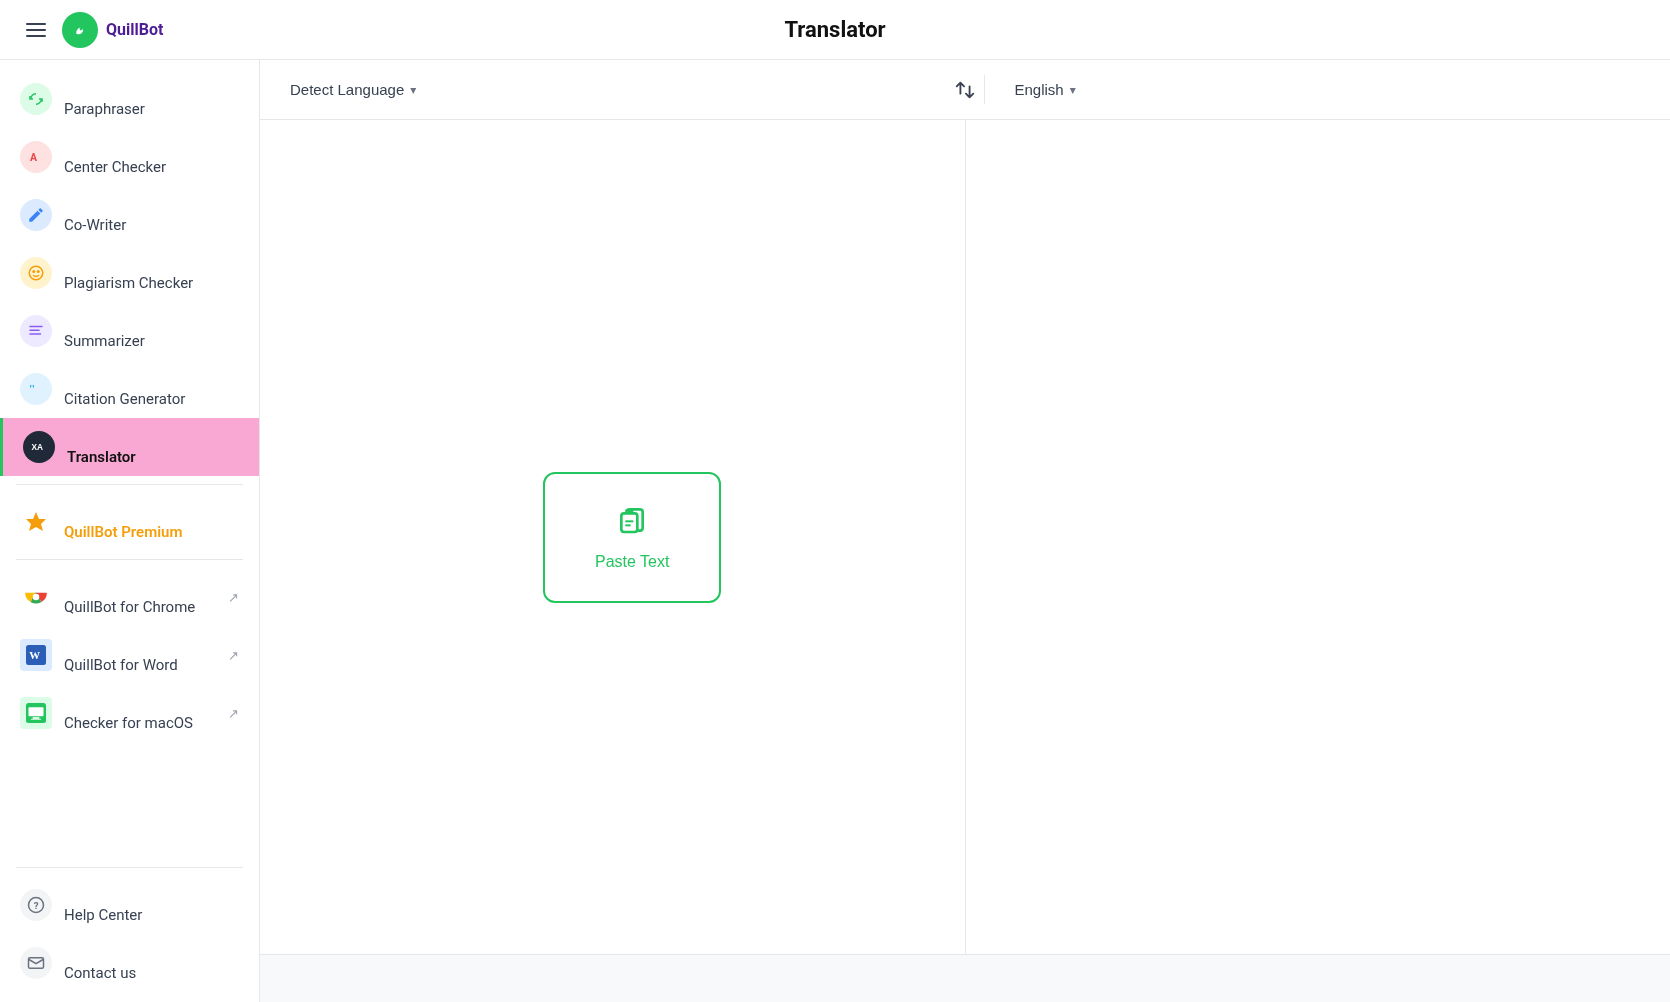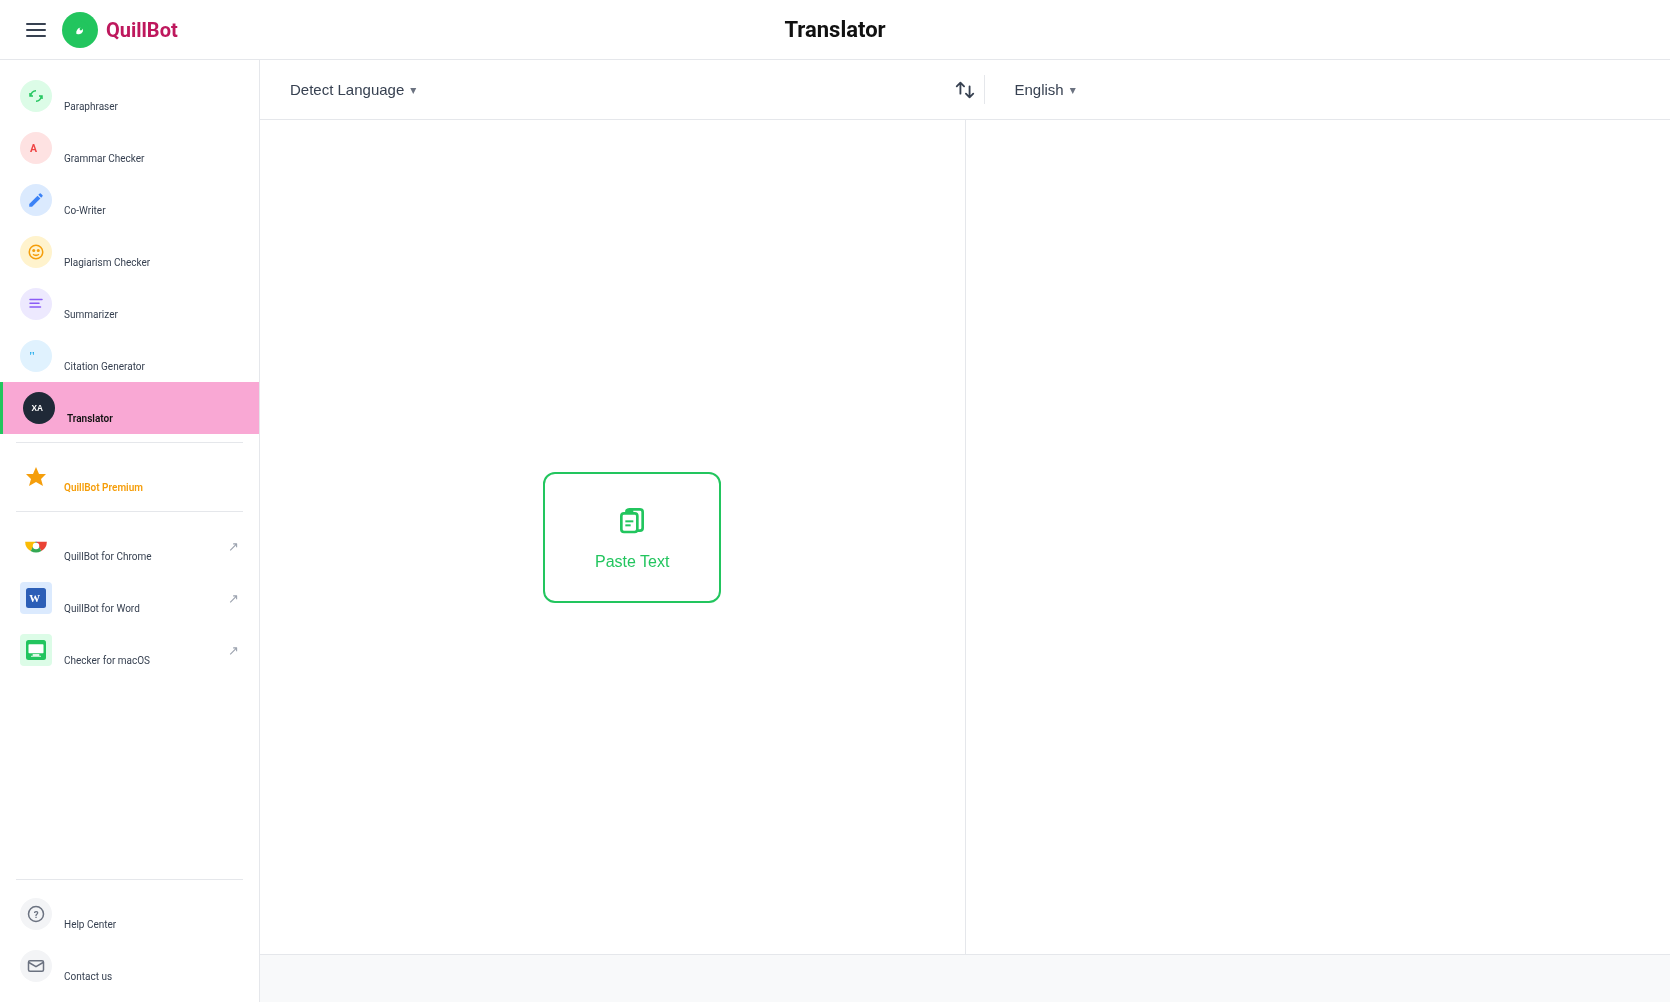--- a/index.html
+++ b/index.html
@@ -16,21 +16,21 @@
     }
     .hamburger-btn span {
       display: block; width: 20px; height: 2px; background: #374151; border-radius: 1px;
     }
     .logo-area { display: flex; align-items: center; gap: 8px; }
     .logo-circle {
       width: 36px; height: 36px; background: #22c55e; border-radius: 50%;
       display: flex; align-items: center; justify-content: center;
     }
     .logo-circle svg { width: 22px; height: 22px; fill: white; }
-    .logo-text { font-size: 20px; font-weight: 700; color: #be185d; }
+    .logo-text { font-size: 16px; font-weight: 700; color: #4c1d95; }
     .page-title {
       position: absolute; left: 50%; transform: translateX(-50%);
       font-size: 22px; font-weight: 700; color: #111;
     }
 
     
     .main-layout { display: flex; flex: 1; overflow: hidden; }
 
     
     .sidebar {
@@ -43,21 +43,21 @@
       display: flex; align-items: center; gap: 12px; padding: 10px 20px;
       cursor: pointer; border-radius: 0; transition: background 0.15s; text-decoration: none;
       color: #374151;
     }
     .sidebar-item.active { background: #f9a8d4; font-weight: 600; border-left: 3px solid #22c55e; }
     .sidebar-item.active .item-label { color: #111; }
     .sidebar-item .item-icon {
       width: 32px; height: 32px; border-radius: 50%; display: flex; align-items: center; justify-content: center;
       font-size: 16px; flex-shrink: 0;
     }
-    .sidebar-item .item-label { font-size: 10px; margin-top: 20px; }
+    .sidebar-item .item-label { font-size: 15px; margin-top: 20px; }
     .sidebar-item .external-icon { margin-left: auto; font-size: 13px; color: #9ca3af; }
 
     
     .sidebar-item.premium .item-label { color: #f59e0b; font-weight: 600; }
     .sidebar-item.premium .item-icon { background: none; }
 
     .sidebar-divider { height: 1px; background: #e5e7eb; margin: 8px 16px; }
 
     
     .icon-paraphraser { background: #dcfce7; }
@@ -160,21 +160,21 @@
         </div>
         <span class="item-label">Paraphraser</span>
       </div>
 
       <div class="sidebar-item">
         <div class="item-icon icon-grammar">
           <svg width="18" height="18" viewBox="0 0 24 24" fill="#ef4444">
             <text x="4" y="17" font-size="14" font-weight="bold" fill="#ef4444">A</text>
           </svg>
         </div>
-        <span class="item-label">Grammar Checker</span>
+        <span class="item-label">Center Checker</span>
       </div>
 
       <div class="sidebar-item">
         <div class="item-icon icon-cowriter" style="background:#dbeafe;">
           <svg width="18" height="18" viewBox="0 0 24 24">
             <path d="M3 17.25V21h3.75L17.81 9.94l-3.75-3.75L3 17.25z" fill="#3b82f6"></path>
             <path d="M20.71 7.04a1 1 0 000-1.41l-2.34-2.34a1 1 0 00-1.41 0l-1.83 1.83 3.75 3.75 1.83-1.83z" fill="#3b82f6"></path>
           </svg>
         </div>
         <span class="item-label">Co-Writer</span>

